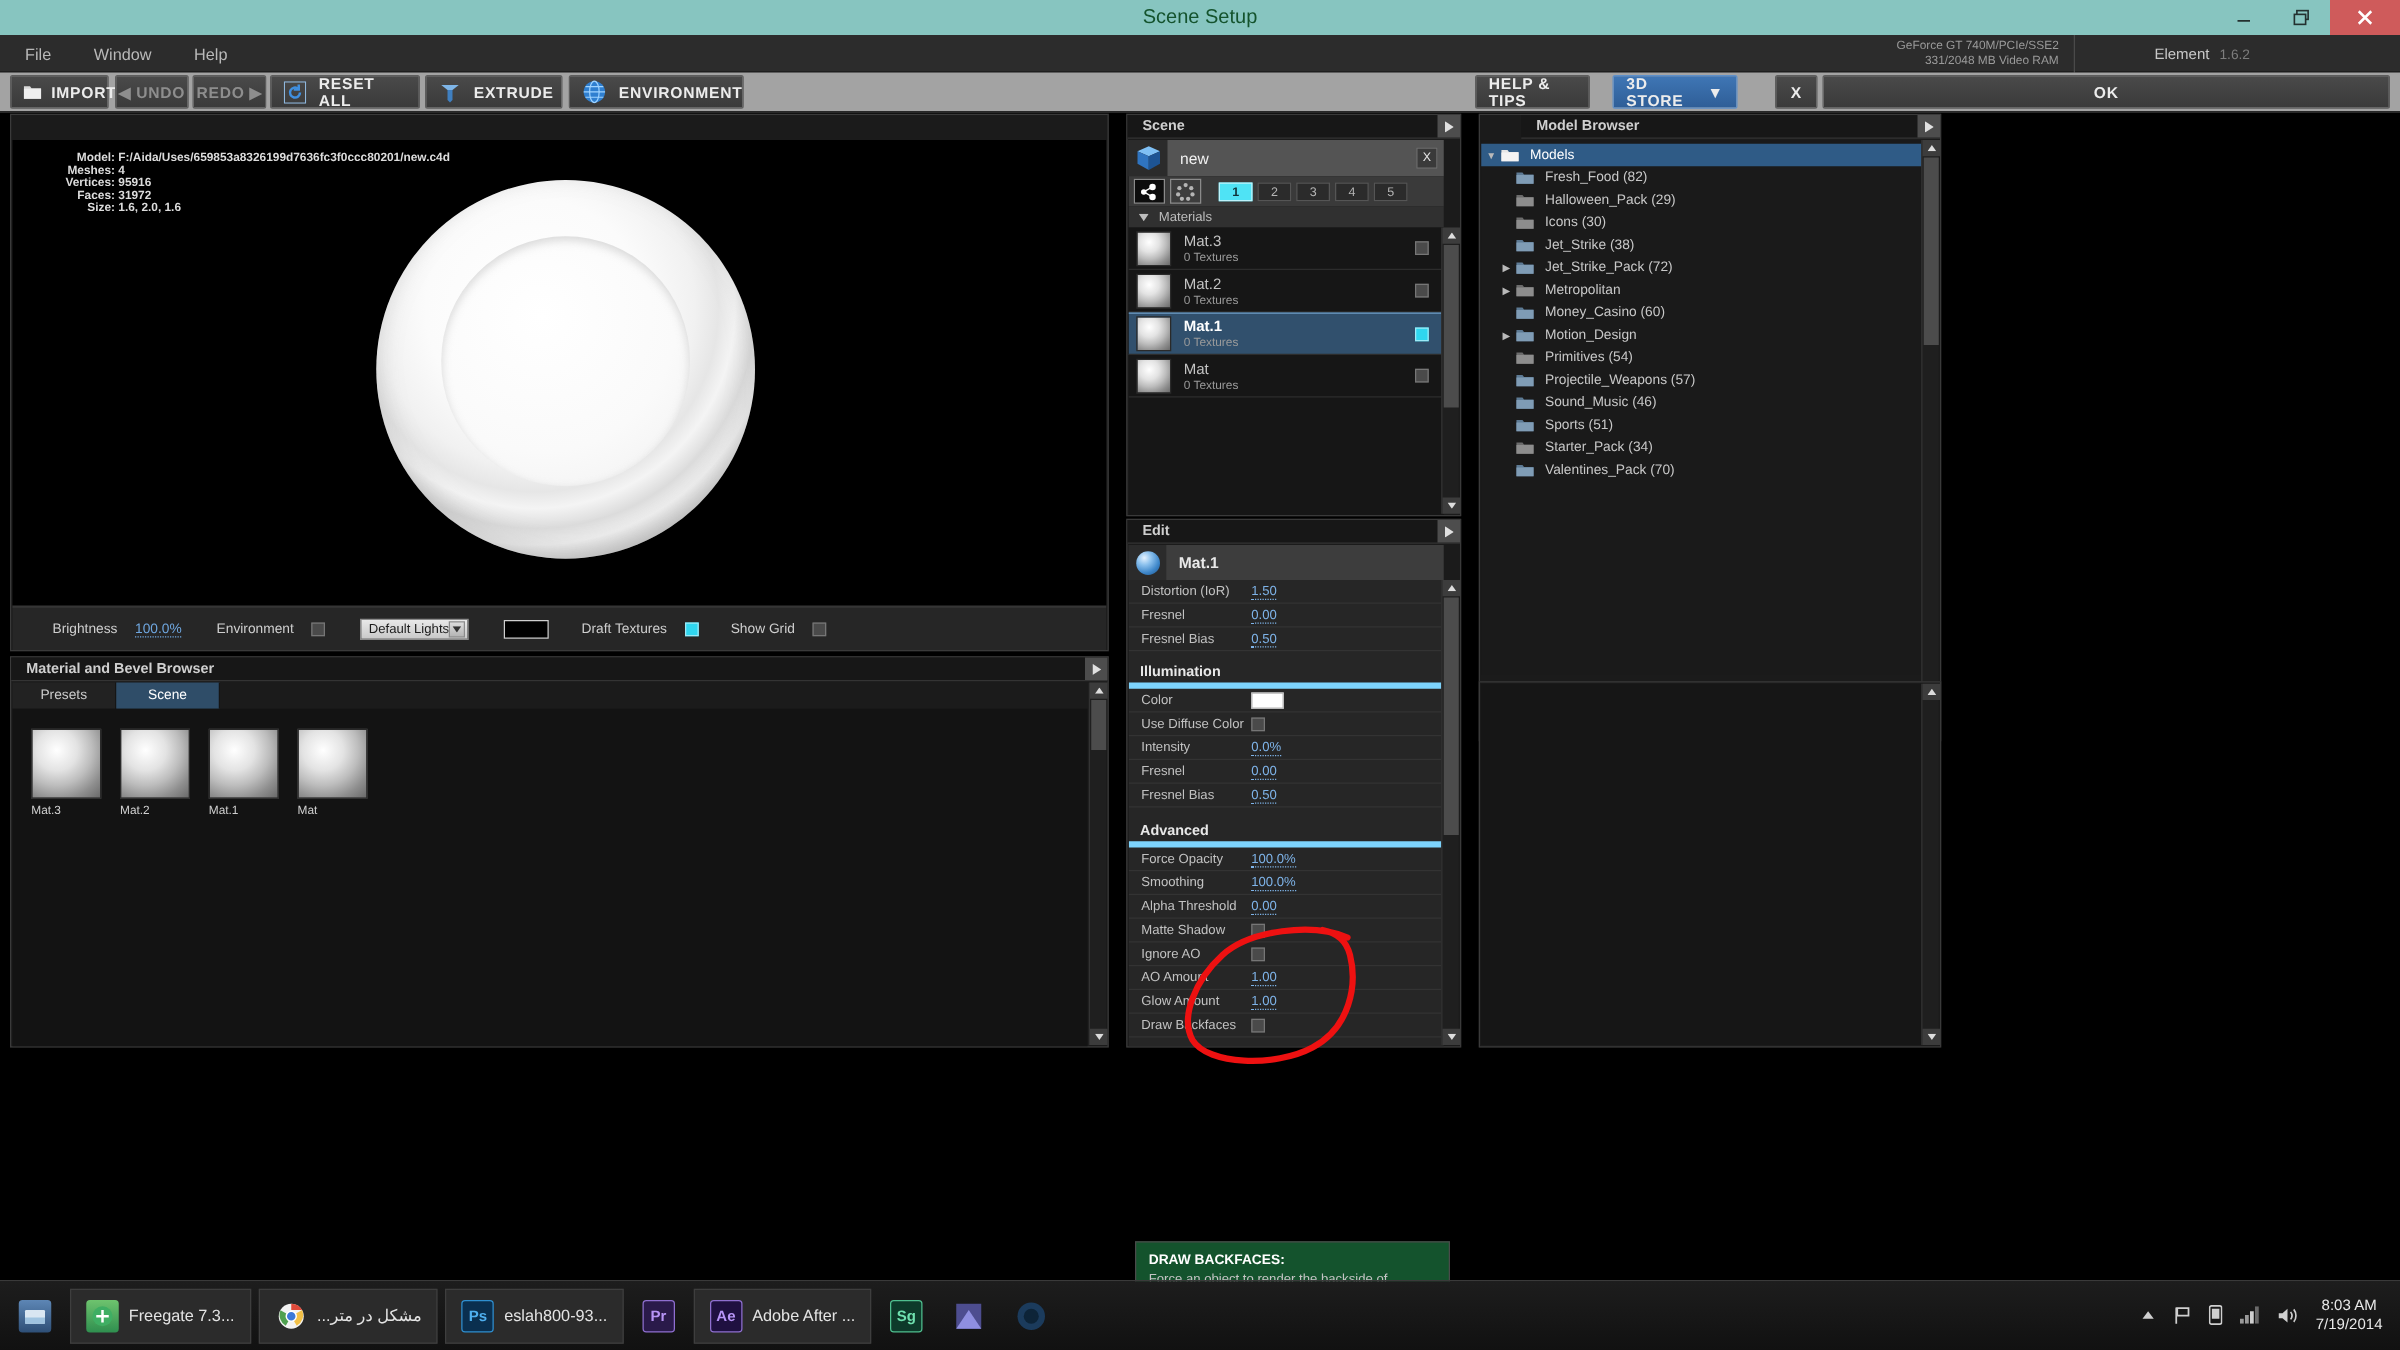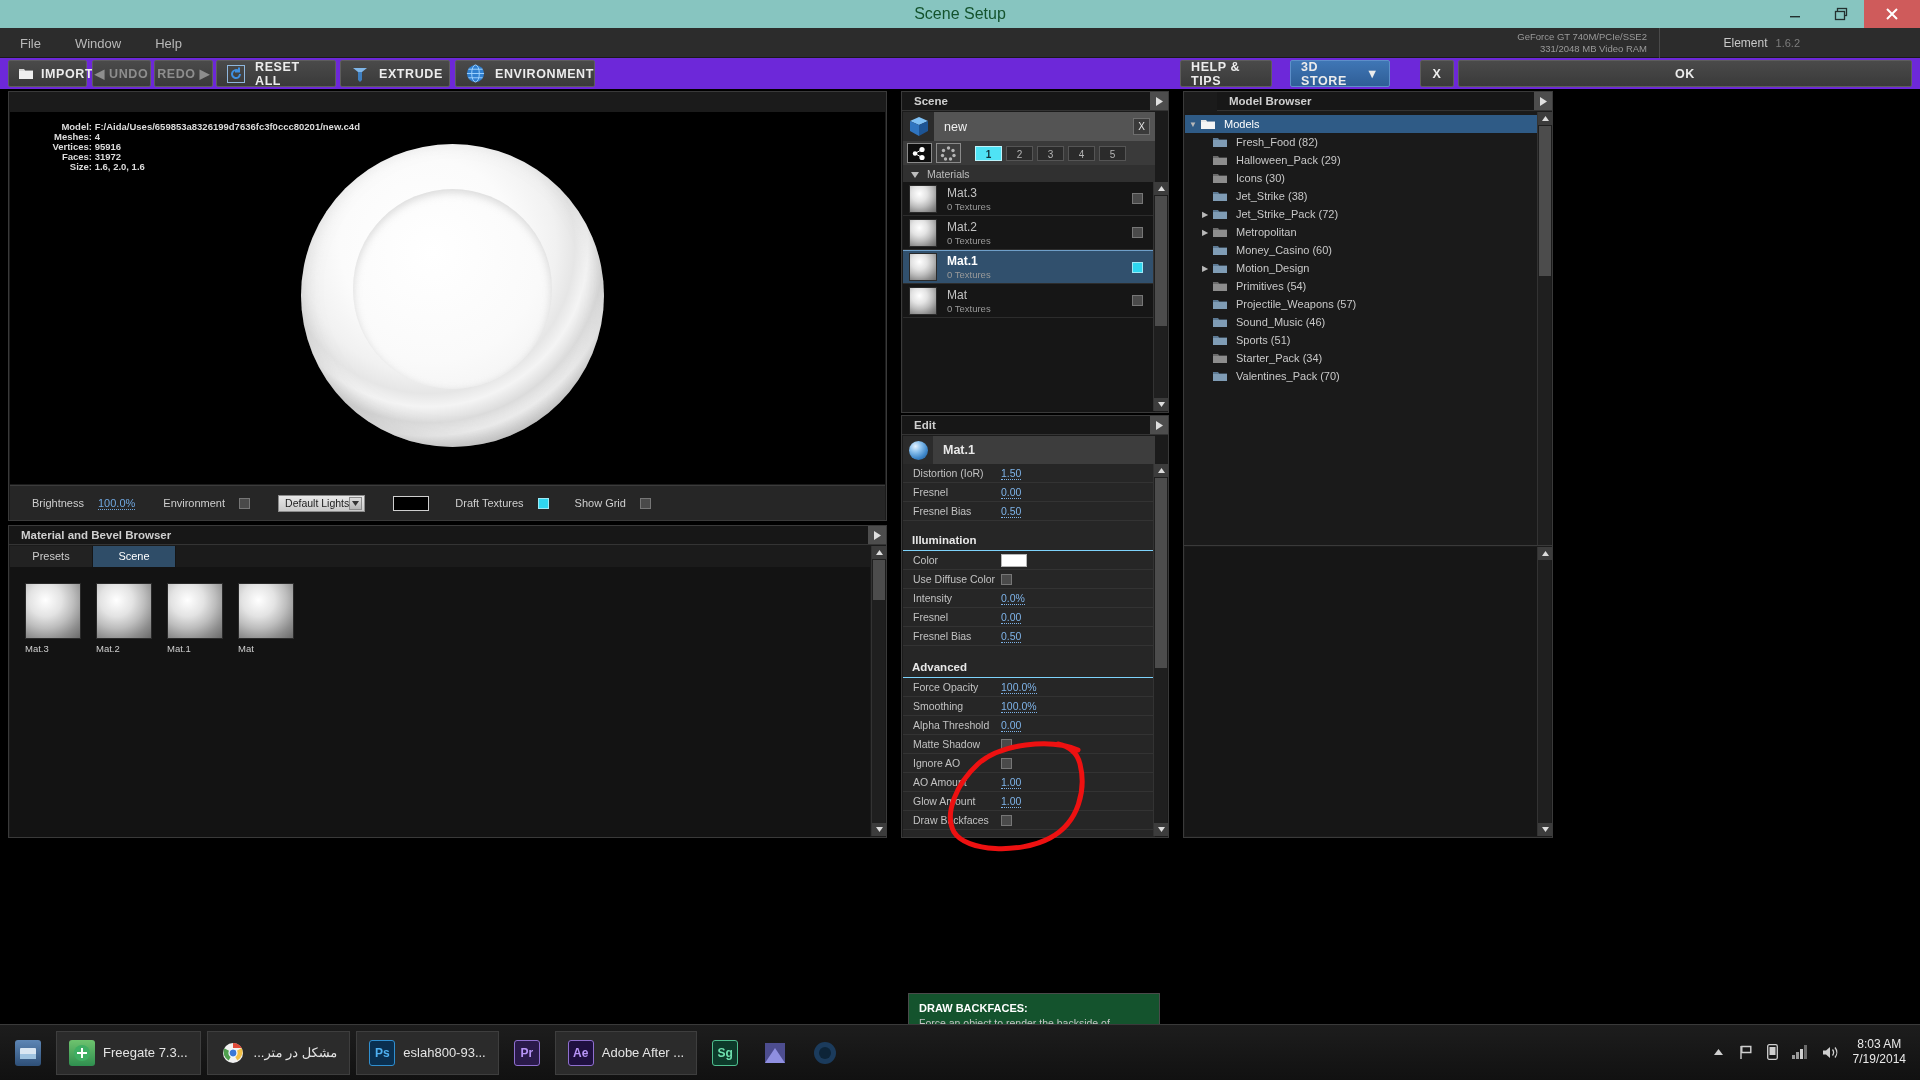--- a/index.html
+++ b/index.html
@@ -40,21 +40,21 @@
   }
   .elementver{
     position:absolute; right:120px; top:0; height:30px; line-height:30px;
     color:#c9c9c9; font-size:12px;
   }
   .elementver .v{ color:#7d7d7d; font-size:11px; margin-left:8px; }
 
   
   .toolbar{
     position:absolute; left:0; top:58px; width:1920px; height:32px;
-    background:#6d28d9; border-bottom:1px solid #000;
+    background:#a3a3a3; border-bottom:1px solid #000;
   }
   .tbtn{
     position:absolute; top:2px; height:27px;
     background:linear-gradient(#4a4a4a,#3a3a3a);
     border:1px solid #5d5d5d; border-radius:2px;
     display:flex; align-items:center; color:#ececec;
     font-size:12.5px; font-weight:bold; letter-spacing:.6px;
     padding:0 10px; gap:8px; cursor:default;
   }
   .tbtn.dim{ color:#8e8e8e; }
@@ -89,21 +89,21 @@
   }
   .plate:after{
     content:""; position:absolute; left:17%; top:15%; width:66%; height:66%;
     border-radius:50%;
     background:radial-gradient(circle at 40% 32%, #ffffff 0%, #fafafa 60%, #f0f0f0 100%);
     box-shadow:inset 0 3px 8px rgba(170,170,170,.45);
   }
   .viewbar{
     position:absolute; left:1px; top:393px; width:875px; height:35px;
     background:#262626; border-top:1px solid #3c3c3c;
-    display:flex; align-items:center; gap:14px; padding-left:22px;
+    display:flex; align-items:center; gap:14px; padding-left:32px;
   }
   .viewbar .lbl{ color:#cfcfcf; font-size:11px; }
   .viewbar .val{ color:#6fa7e0; font-size:11px; border-bottom:1px dotted #6fa7e0; }
   .chk{
     width:11px; height:11px; background:#4a4a4a; border:1px solid #767676;
     display:inline-block;
   }
   .chk.on{ background:#2fd6ef; border-color:#9de9f6; }
   .combo{
     height:17px; min-width:86px; background:linear-gradient(#e8e8e8,#c9c9c9);
@@ -205,21 +205,21 @@
     width:19px; height:19px; border-radius:50%; display:block;
     background:radial-gradient(circle at 34% 28%, #e6f3ff 0%, #8dc2ee 30%, #3d86c9 65%, #1c4f86 100%);
   }
   .edithead .nm{ color:#e9e9e9; font-size:12.5px; padding-left:10px; font-weight:bold; }
   .proplist{ position:absolute; left:1px; top:48px; width:252px; height:373px; background:#262626; overflow:hidden; }
   .prow{ height:19px; display:flex; align-items:center; border-bottom:1px solid #333; }
   .prow .pl{ width:98px; color:#c2c2c2; font-size:10.5px; padding-left:10px; }
   .prow .pv{ color:#7eb3e8; font-size:10.5px; border-bottom:1px dotted #7eb3e8; }
   .sechdr{
     height:22px; display:flex; align-items:center; color:#e8e8e8; font-size:11.5px;
-    font-weight:bold; padding-left:9px; border-bottom:1px solid #7dd3fc;
+    font-weight:bold; padding-left:9px; border-bottom:5px solid #7dd3fc;
   }
   .colorsw{ width:26px; height:13px; background:#fff; border:1px solid #b5b5b5; }
 
   
   #modelbrowser{ left:1183px; top:91px; width:370px; height:502px;padding-left:33px; }
   .mbtree{ position:absolute; left:1px; top:20px; width:354px; height:428px; background:#1a1a1a; padding-top:3px; }
   .trow{ height:18px; display:flex; align-items:center; font-size:11px; color:#c8c8c8; }
   .trow.sel{ background:#2f5b86; color:#fff; }
   .trow .tri{ width:16px; text-align:center; color:#b9b9b9; font-size:8px; }
   .trow .fld{ width:20px; display:flex; align-items:center; }

